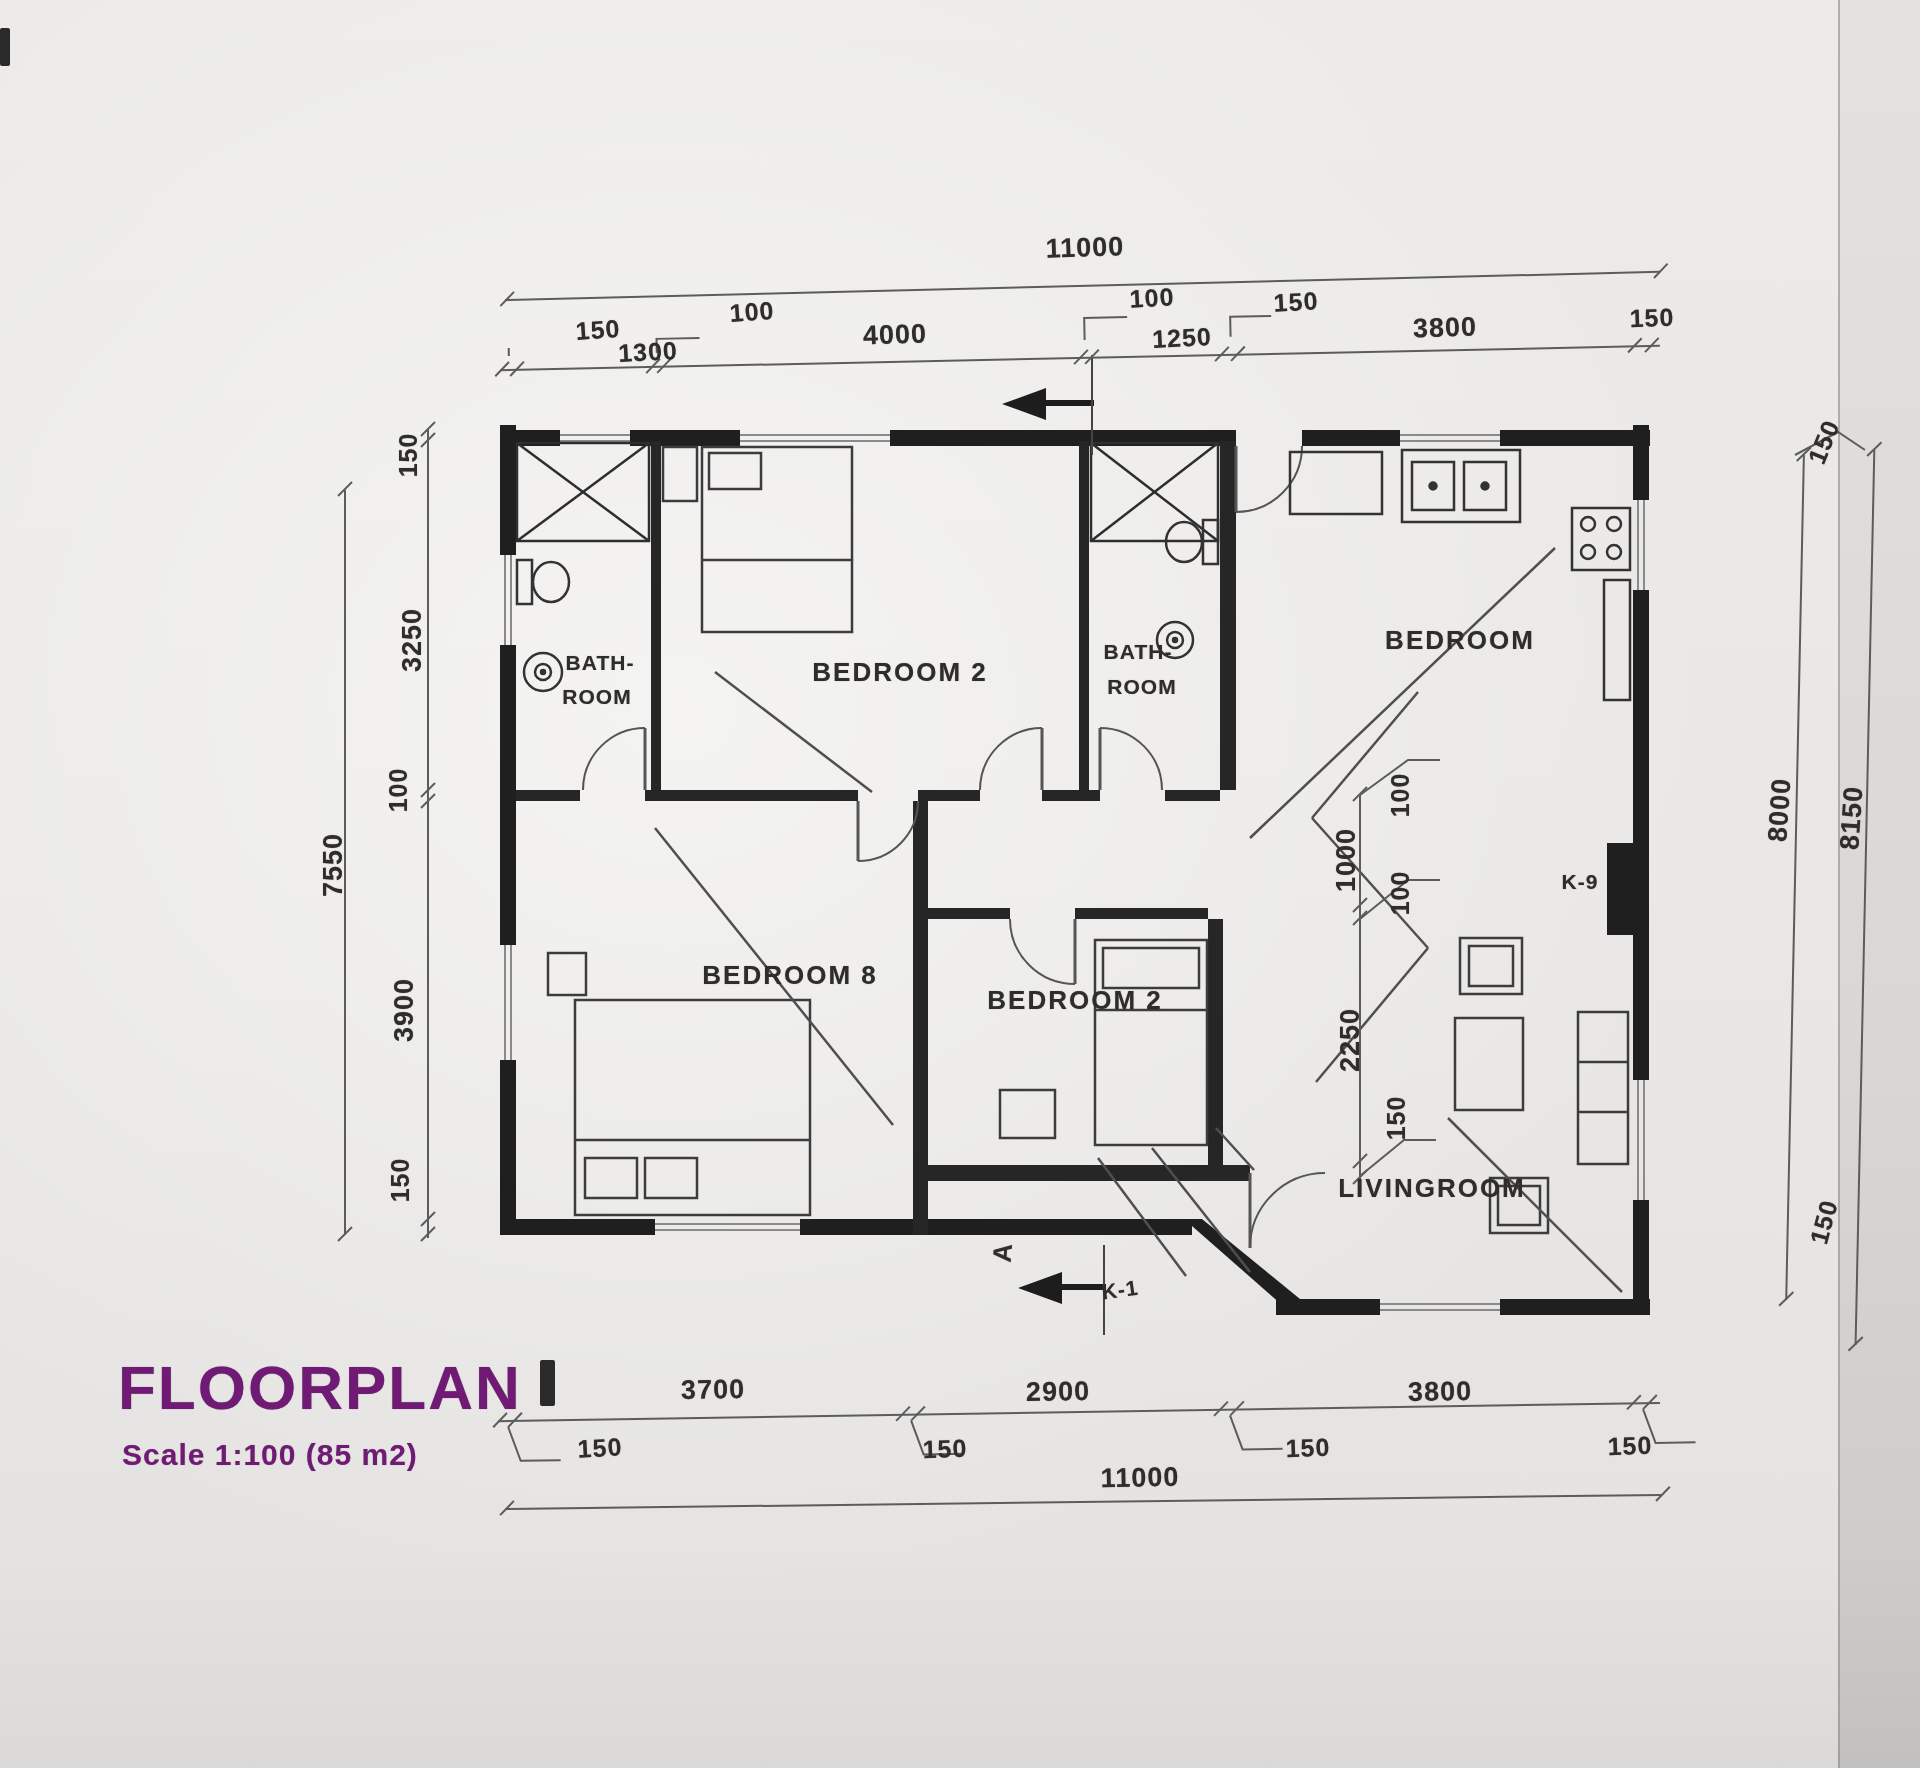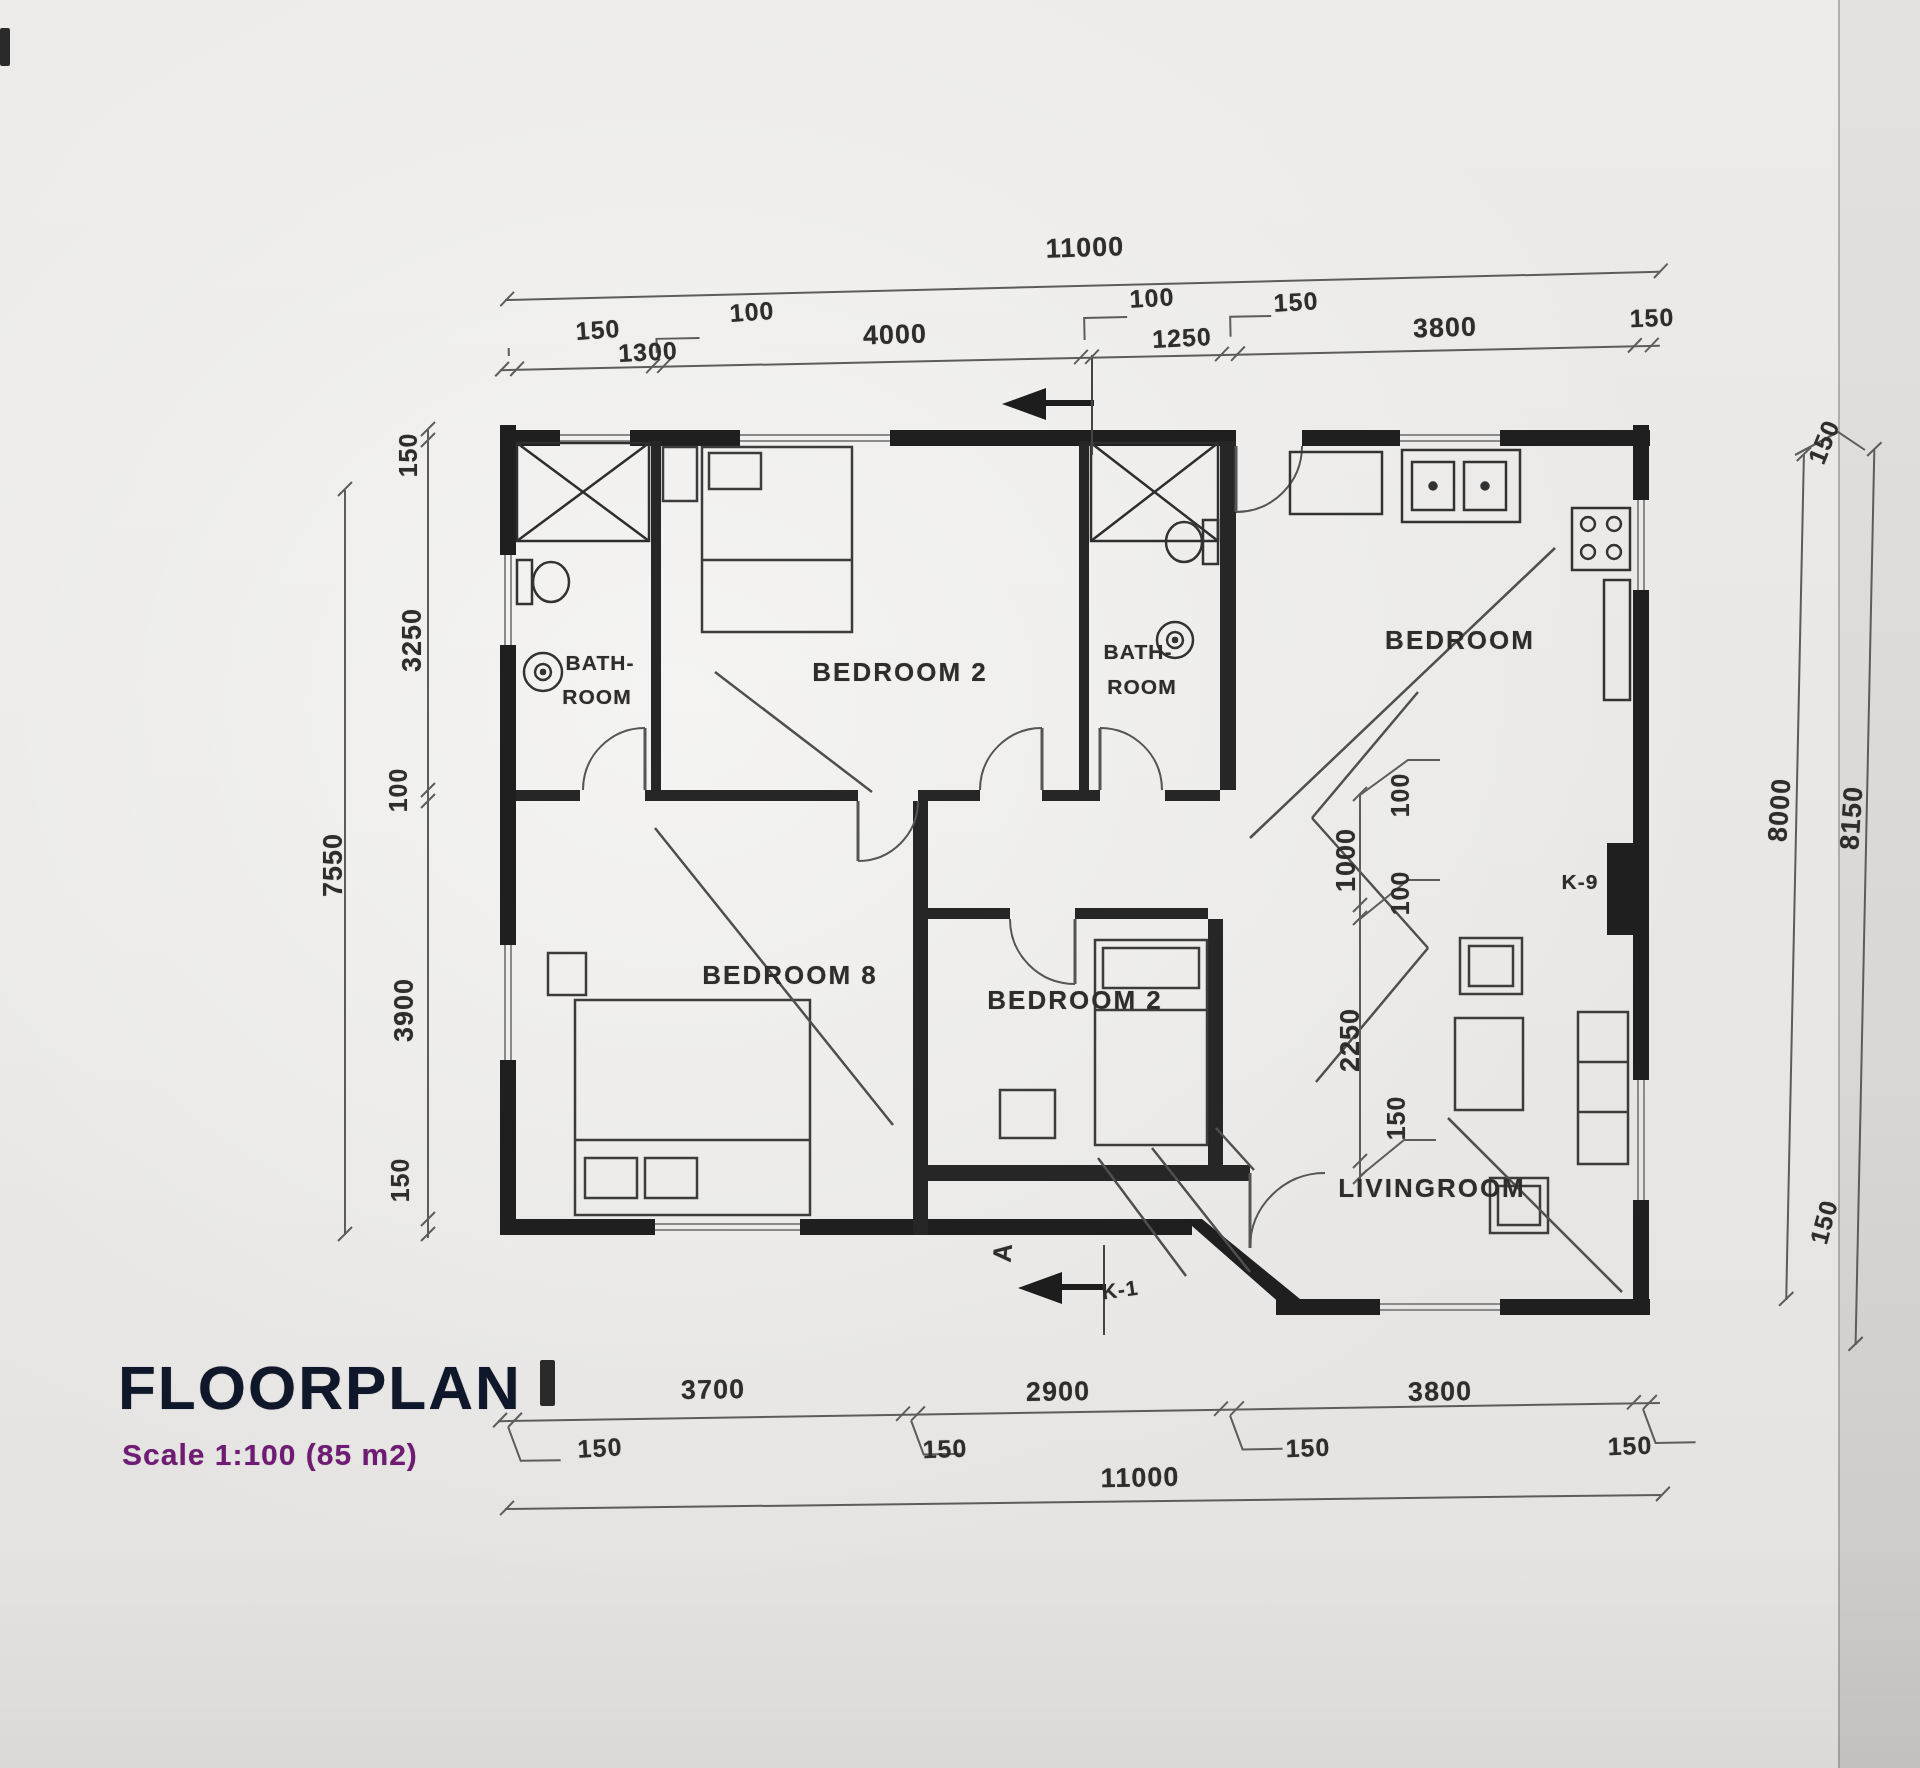--- a/index.html
+++ b/index.html
@@ -31,21 +31,21 @@
     text-shadow:0 0 1px rgba(40,40,40,0.45);
     letter-spacing:1px;
   }
   .dim{font-size:27px;font-weight:700;}
   .dim-sm{font-size:25px;font-weight:700;}
   .room{font-size:26px;font-weight:700;letter-spacing:2px;}
   .room-sm{font-size:21px;font-weight:700;letter-spacing:1px;}
   .rot{transform:translate(-50%,-50%) rotate(-90deg);}
   .title{
     position:absolute;left:118px;top:1352px;
-    font-size:62px;font-weight:600;letter-spacing:2px;color:#0f172a;
+    font-size:62px;font-weight:600;letter-spacing:2px;color:#701a75;
     text-shadow:0 0 1px rgba(0,0,0,0.5);
   }
   .subtitle{
     position:absolute;left:122px;top:1438px;
     font-size:30px;font-weight:700;letter-spacing:1px;color:#701a75;
     text-shadow:0 0 1px rgba(0,0,0,0.35);
   }
   svg{position:absolute;left:0;top:0;}
 </style>
 </head>

